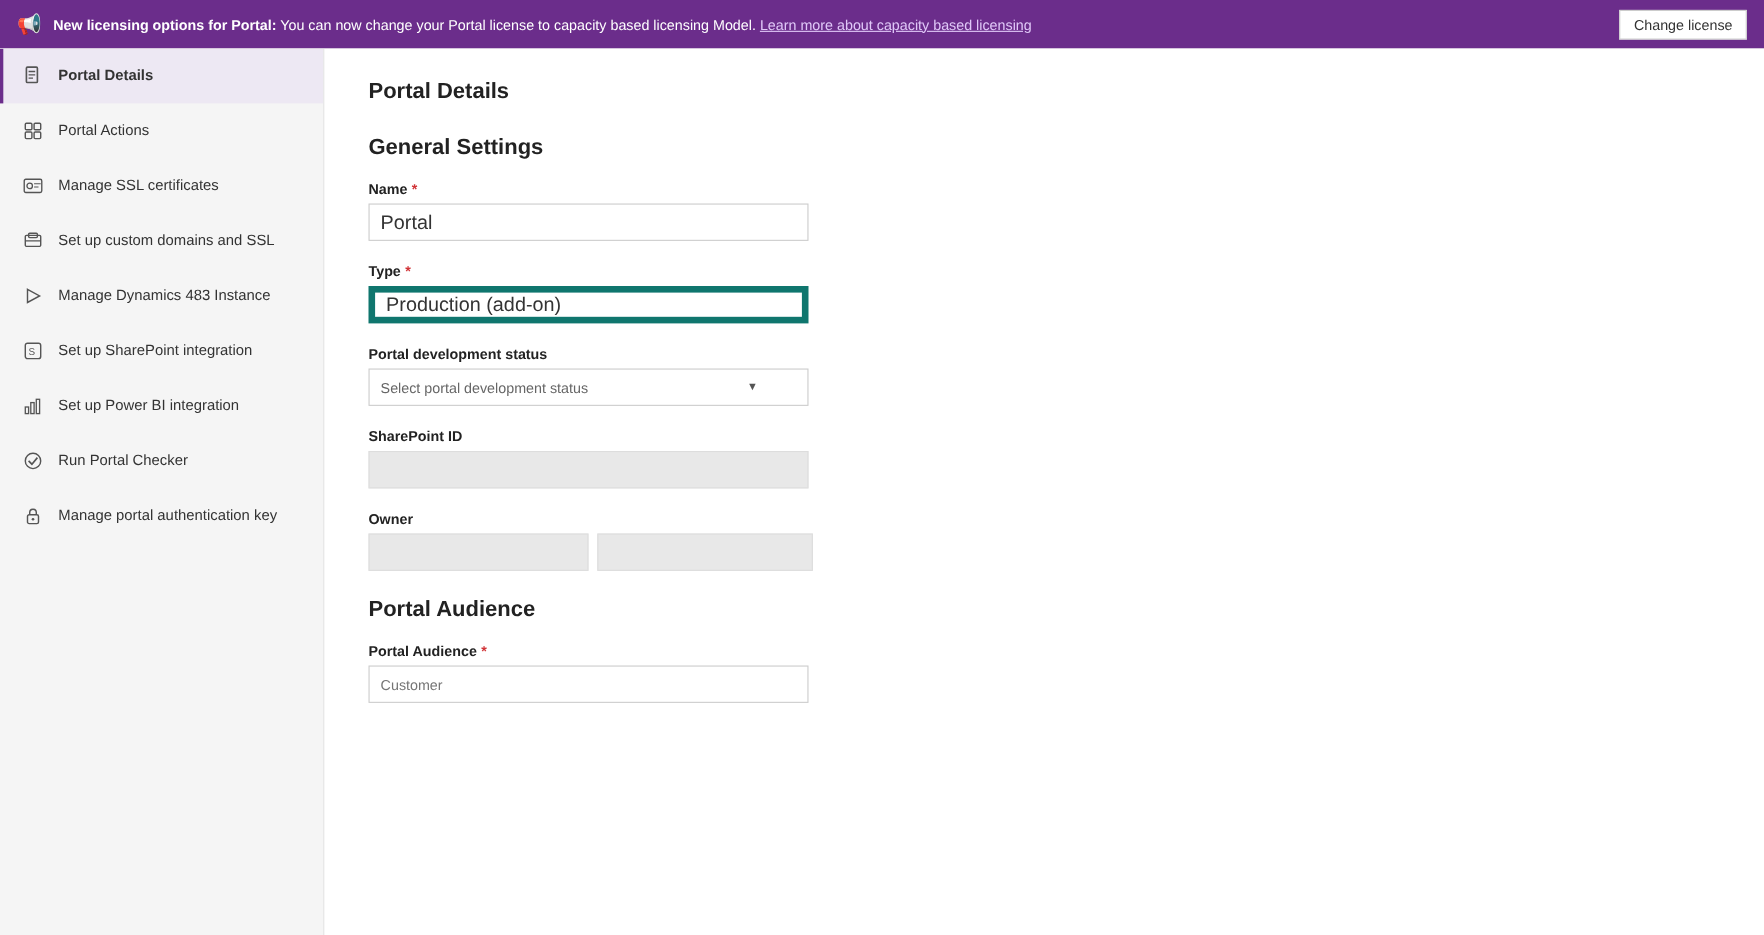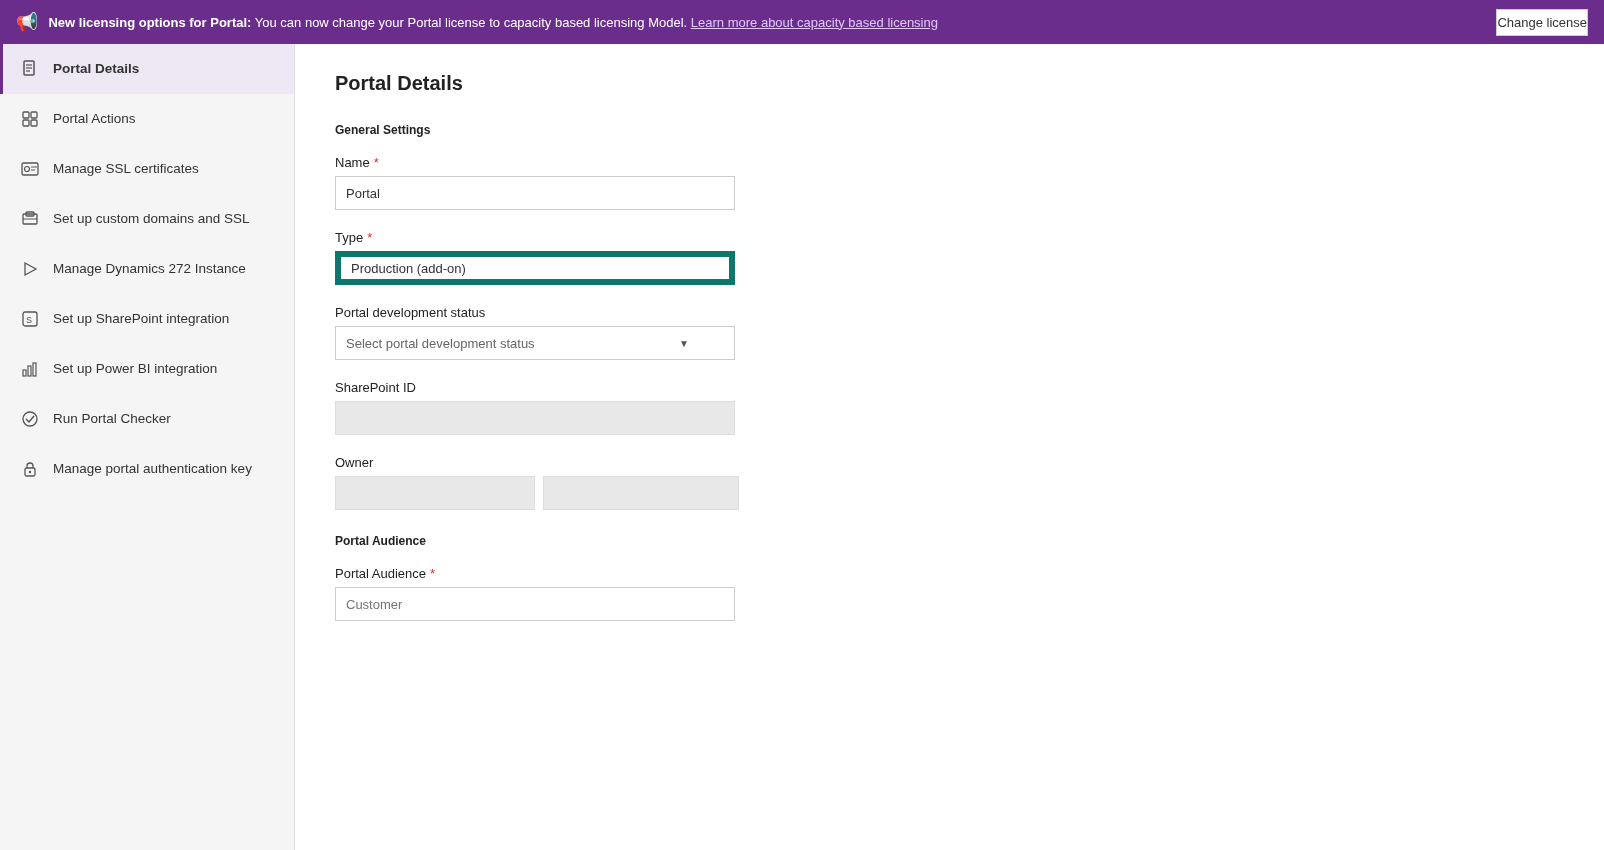--- a/index.html
+++ b/index.html
@@ -16,21 +16,21 @@
       gap: 10px;
       flex-shrink: 0;
     }
     .banner-icon { font-size: 18px; flex-shrink: 0; }
     .banner-text { flex: 1; font-size: 13px; }
     .banner-text a { color: #e0c8f8; text-decoration: underline; cursor: pointer; }
     .banner-btn {
       background: #fff;
       color: #333;
       border: 1px solid #ccc;
-      padding: 5px 0;
+      padding: 5px 12px;
       font-size: 13px;
       cursor: pointer;
       white-space: nowrap;
       flex-shrink: 0;
     }
 
     
     .layout { display: flex; flex: 1; overflow: hidden; }
 
     
@@ -73,42 +73,42 @@
       padding: 28px 40px;
       background: #fff;
     }
     .page-title {
       font-size: 20px;
       font-weight: 600;
       color: #222;
       margin-bottom: 28px;
     }
     .section-title {
-      font-size: 12px;
+      font-size: 20px;
       font-weight: 600;
       color: #222;
       margin-bottom: 18px;
     }
     .field-group { margin-bottom: 20px; }
     .field-label {
       font-size: 13px;
-      font-weight: 400;
+      font-weight: 700;
       color: #222;
       margin-bottom: 6px;
       display: flex;
       align-items: center;
       gap: 4px;
     }
     .required-star { color: #d13438; font-size: 13px; }
     .field-input {
       width: 400px;
       height: 34px;
       border: 1px solid #ccc;
       padding: 0 10px;
-      font-size: 13px;
+      font-size: 18px;
       color: #333;
       background: #fff;
       outline: none;
     }
     .field-input.highlighted {
       border: 6px solid #0f766e;
     }
     .field-select {
       width: 400px;
       height: 34px;
@@ -245,21 +245,21 @@
       </span>
       <span class="sidebar-label">Set up custom domains and SSL</span>
     </div>
 
     <div class="sidebar-item">
       <span class="sidebar-icon">
         <svg width="18" height="18" viewBox="0 0 18 18" fill="none">
           <polygon points="4,3 15,9 4,15" stroke="#555" stroke-width="1.3" fill="none"></polygon>
         </svg>
       </span>
-      <span class="sidebar-label">Manage Dynamics 272 Instance</span>
+      <span class="sidebar-label">Manage Dynamics 483 Instance</span>
     </div>
 
     <div class="sidebar-item">
       <span class="sidebar-icon">
         <svg width="18" height="18" viewBox="0 0 18 18" fill="none">
           <rect x="2" y="2" width="14" height="14" rx="2" stroke="#555" stroke-width="1.3" fill="none"></rect>
           <text x="5" y="13" font-size="9" fill="#555">S</text>
         </svg>
       </span>
       <span class="sidebar-label">Set up SharePoint integration</span>

